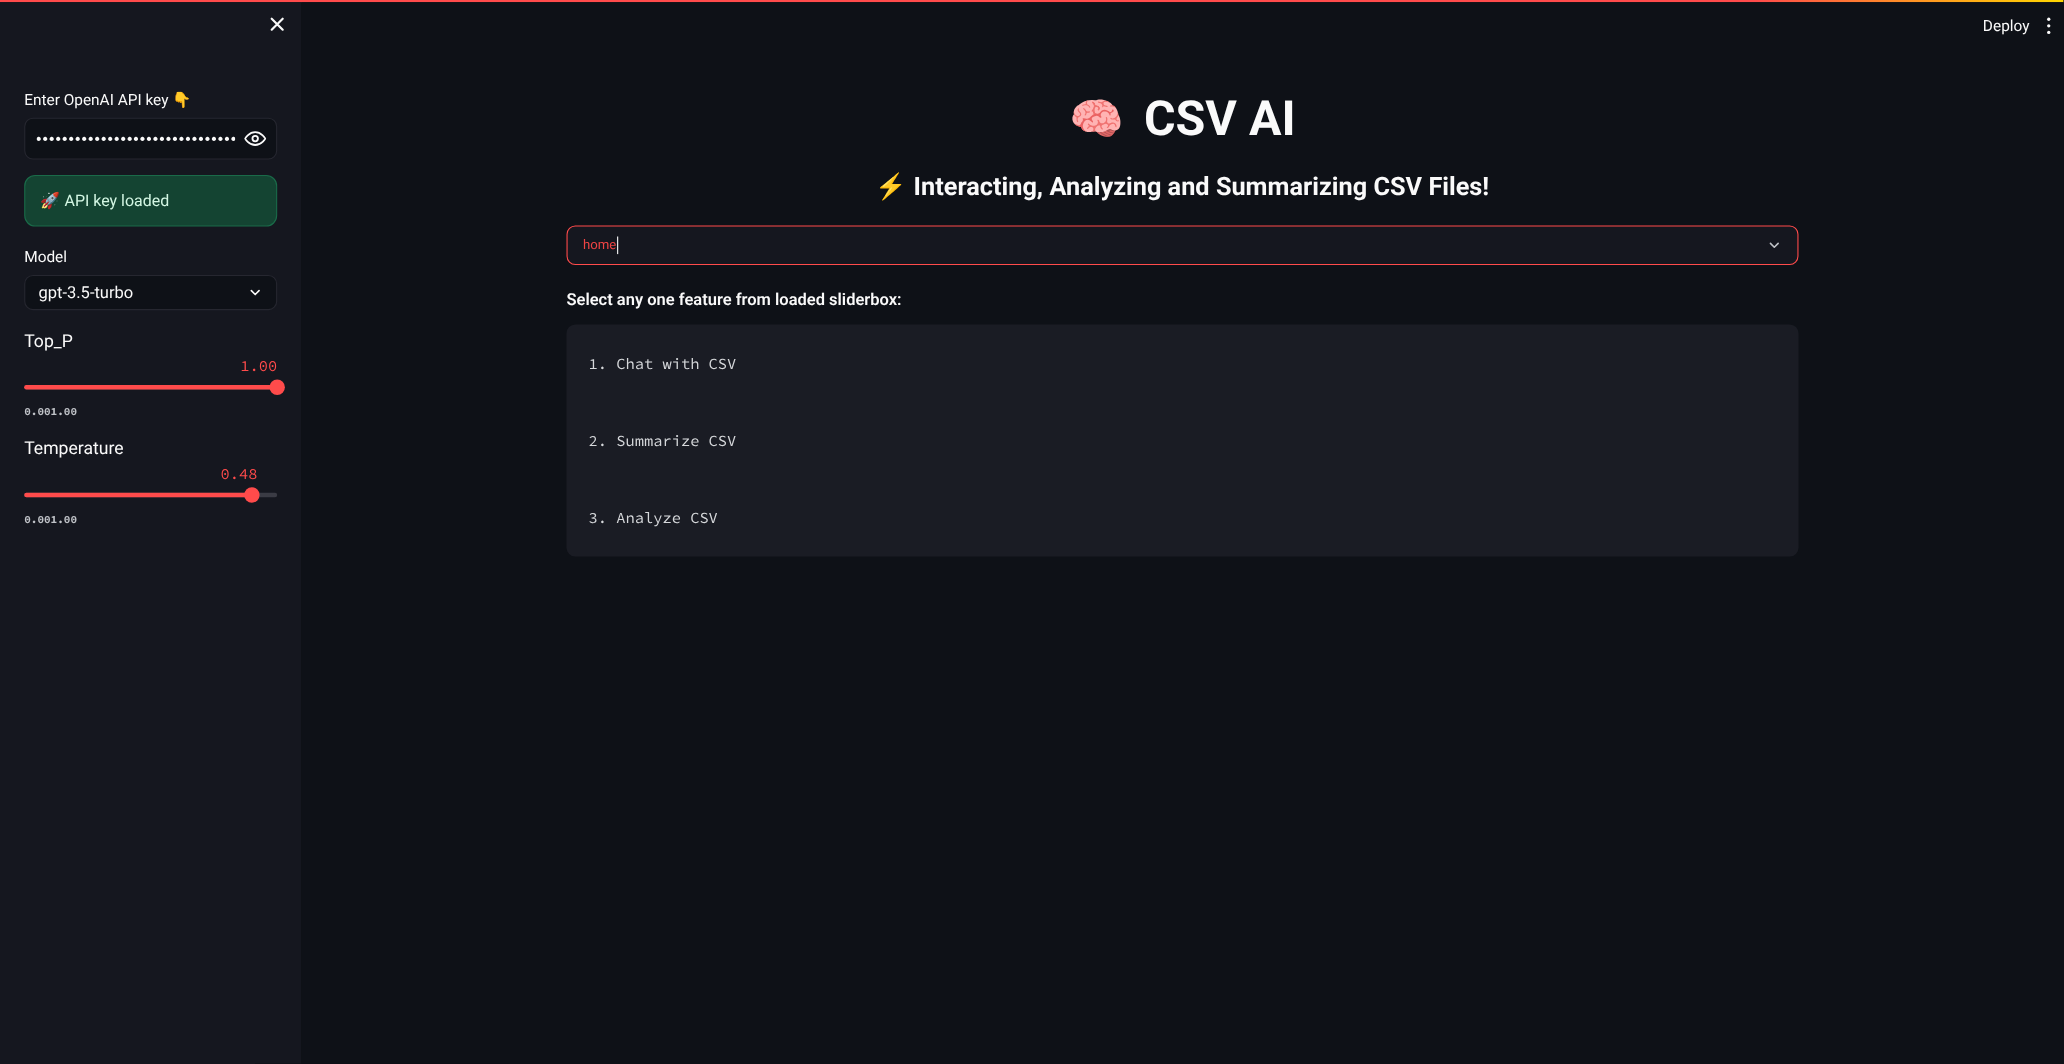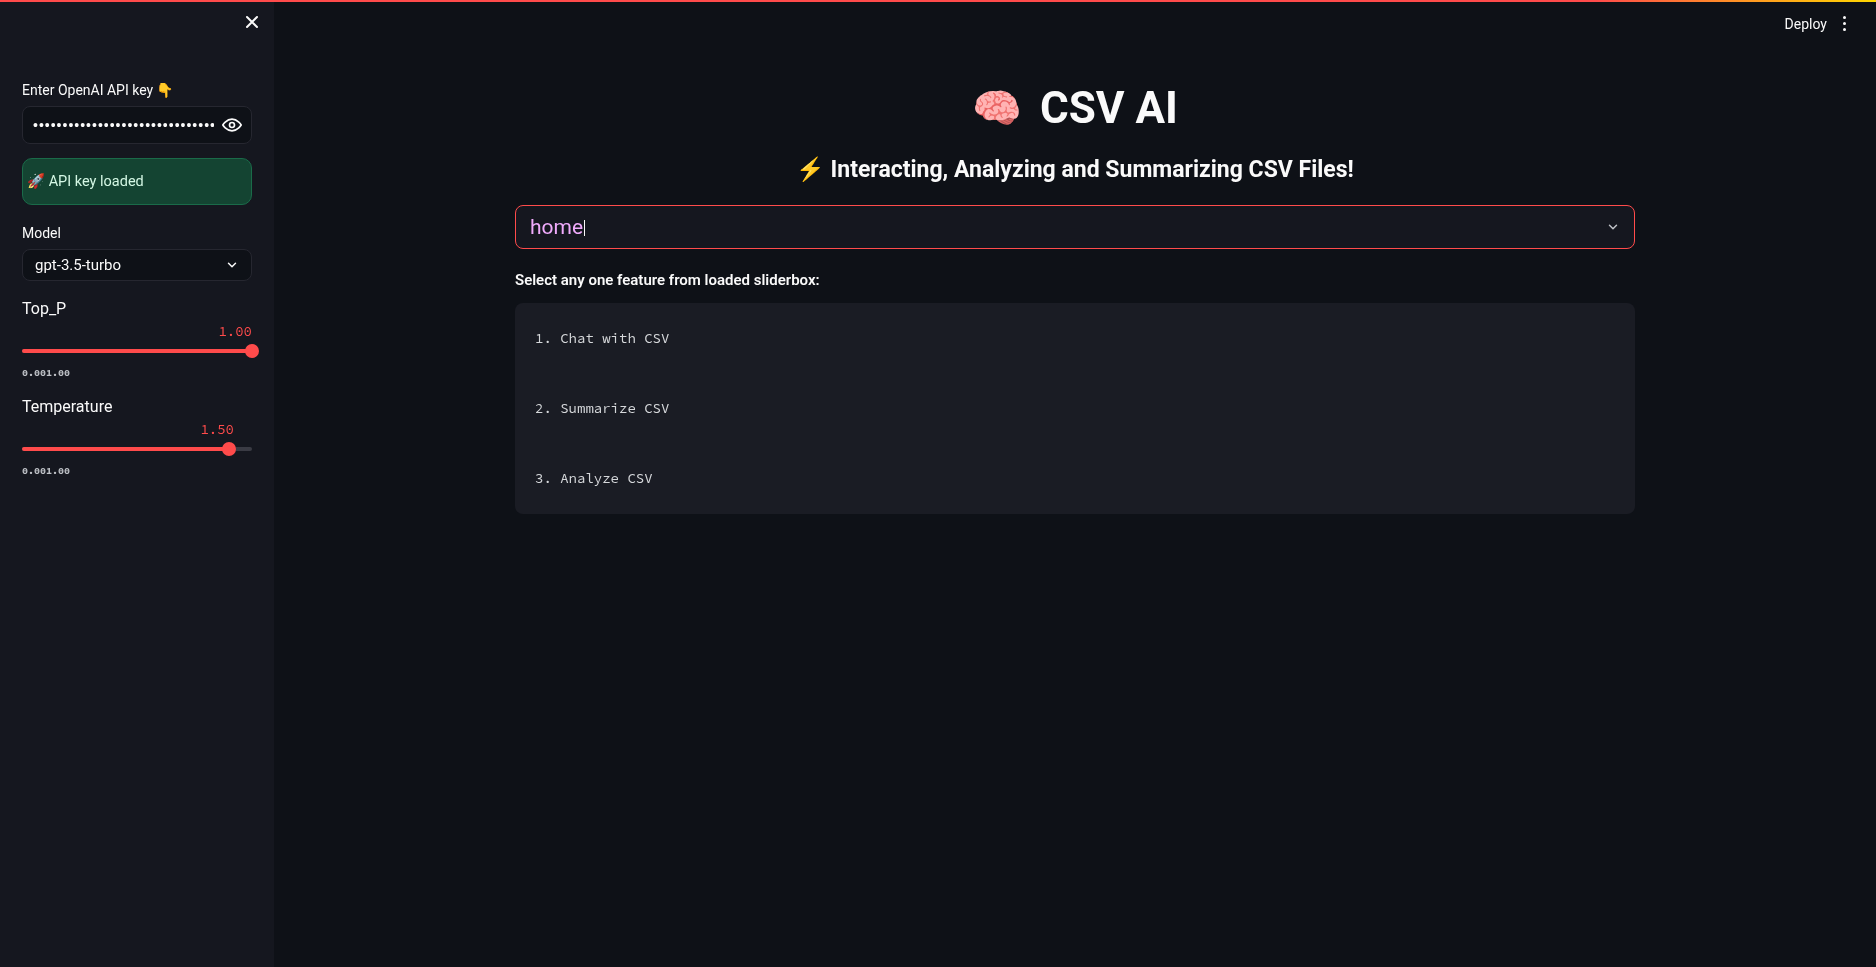--- a/index.html
+++ b/index.html
@@ -76,21 +76,21 @@
     color: #fafafa;
     cursor: pointer;
     margin-left: 8px;
     display: flex;
     align-items: center;
   }
   .success-box {
     background: #144432;
     border: 1px solid #1a6b49;
     border-radius: 10px;
-    padding: 14px 4px;
+    padding: 14px 14px;
     margin-bottom: 20px;
     font-size: 14.5px;
     color: #d4f7e4;
   }
   .select-box {
     background: #0e1117;
     border: 1px solid #262730;
     border-radius: 8px;
     padding: 6px 12px;
     display: flex;
@@ -161,21 +161,21 @@
   .main {
     flex: 1;
     background: #0e1117;
     position: relative;
     padding: 0;
     overflow-y: auto;
   }
   .topbar {
     position: absolute;
     top: 10px;
-    right: 26px;
+    right: 8px;
     display: flex;
     align-items: center;
     gap: 12px;
     color: #fafafa;
     font-size: 14px;
   }
   .deploy-text { cursor: pointer; }
   .menu-dots {
     cursor: pointer;
     display: flex;
@@ -222,22 +222,22 @@
     border-radius: 8px;
     background: #15171f;
     padding: 9px 14px;
     display: flex;
     align-items: center;
     justify-content: space-between;
     margin-bottom: 22px;
     cursor: text;
   }
   .func-select-value {
-    font-size: 21px;
-    color: #f0abfc;
+    font-size: 12px;
+    color: #ef4444;
     position: relative;
     text-align: right;
   }
   .cursor-blink::after {
     content: "";
     display: inline-block;
     width: 1px;
     height: 16px;
     background: #fafafa;
     margin-left: 1px;
@@ -313,21 +313,21 @@
           </div>
         </div>
         <div class="slider-minmax">
           <span>0.00</span>
           <span>1.00</span>
         </div>
       </div>
 
       <div class="slider-group">
         <div class="slider-label">Temperature</div>
-        <div class="slider-value-row" style="padding-right:18px">1.50</div>
+        <div class="slider-value-row" style="padding-right:18px">0.48</div>
         <div class="slider-track-wrap">
           <div class="slider-track">
             <div class="slider-fill" style="width:90%"></div>
             <div class="slider-thumb" style="left:90%"></div>
           </div>
         </div>
         <div class="slider-minmax">
           <span>0.00</span>
           <span>1.00</span>
         </div>

